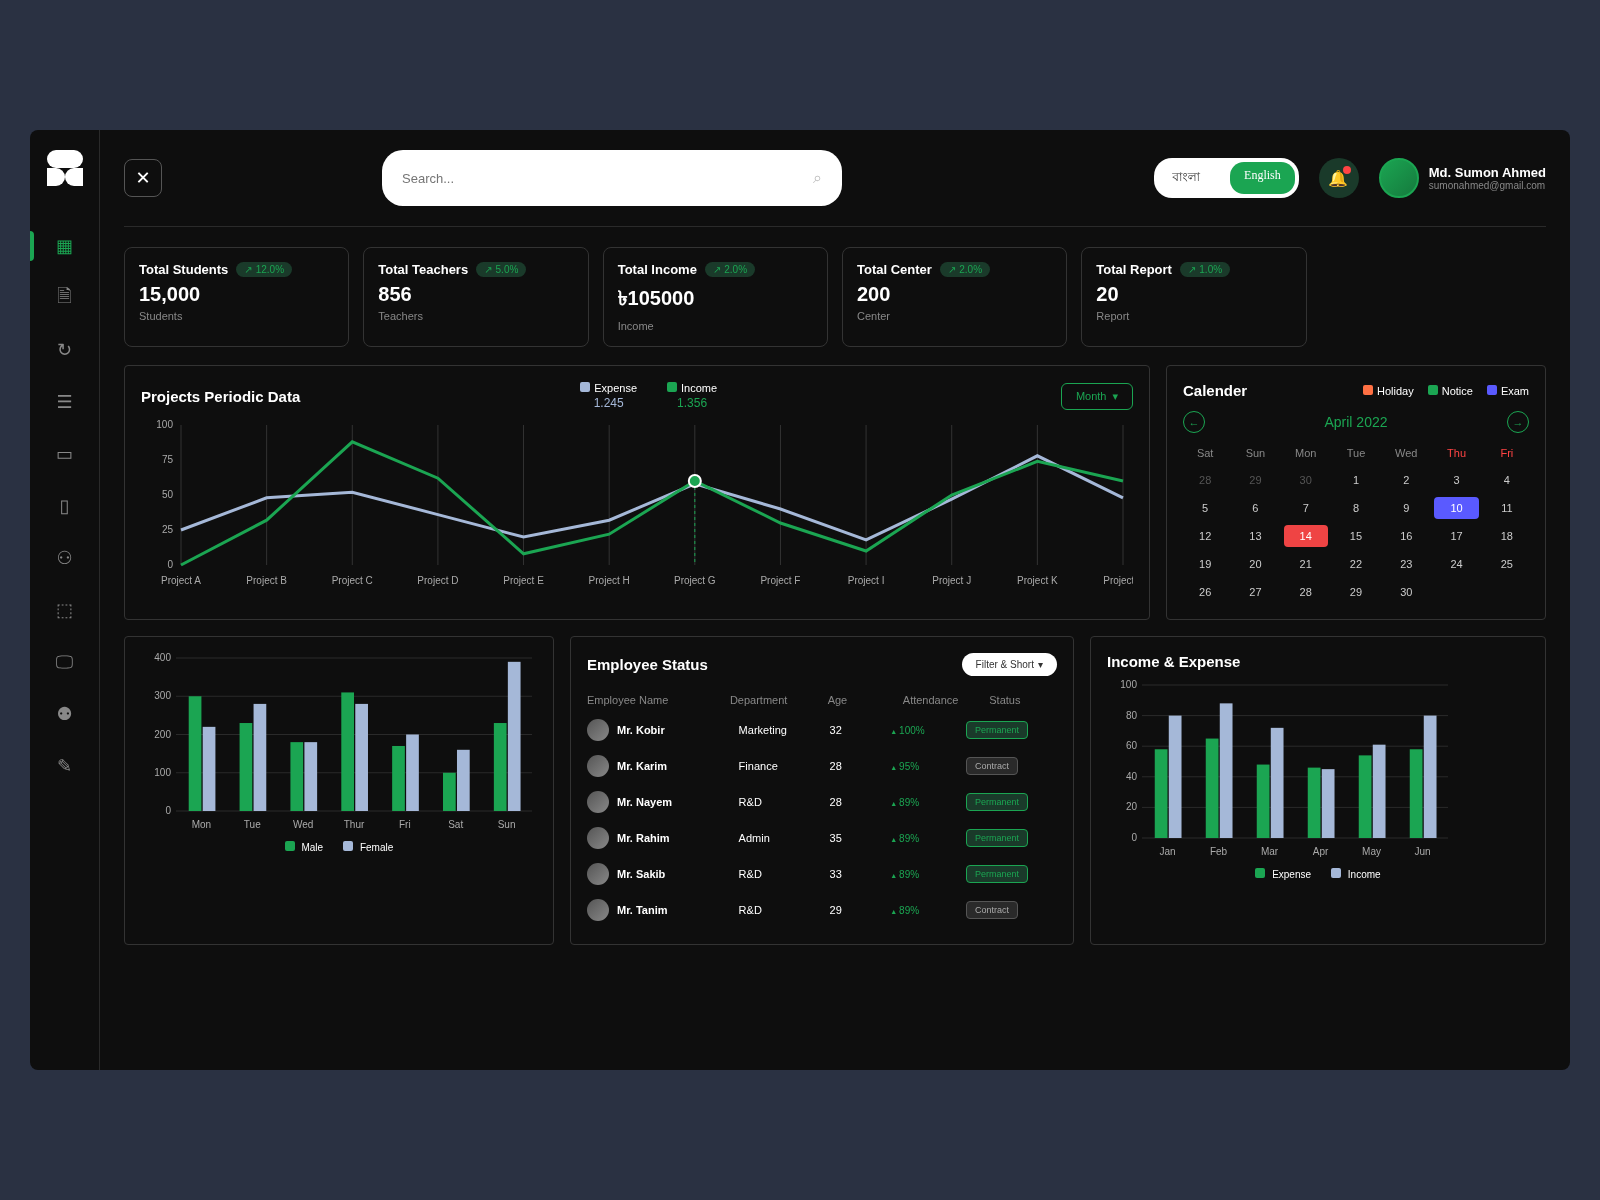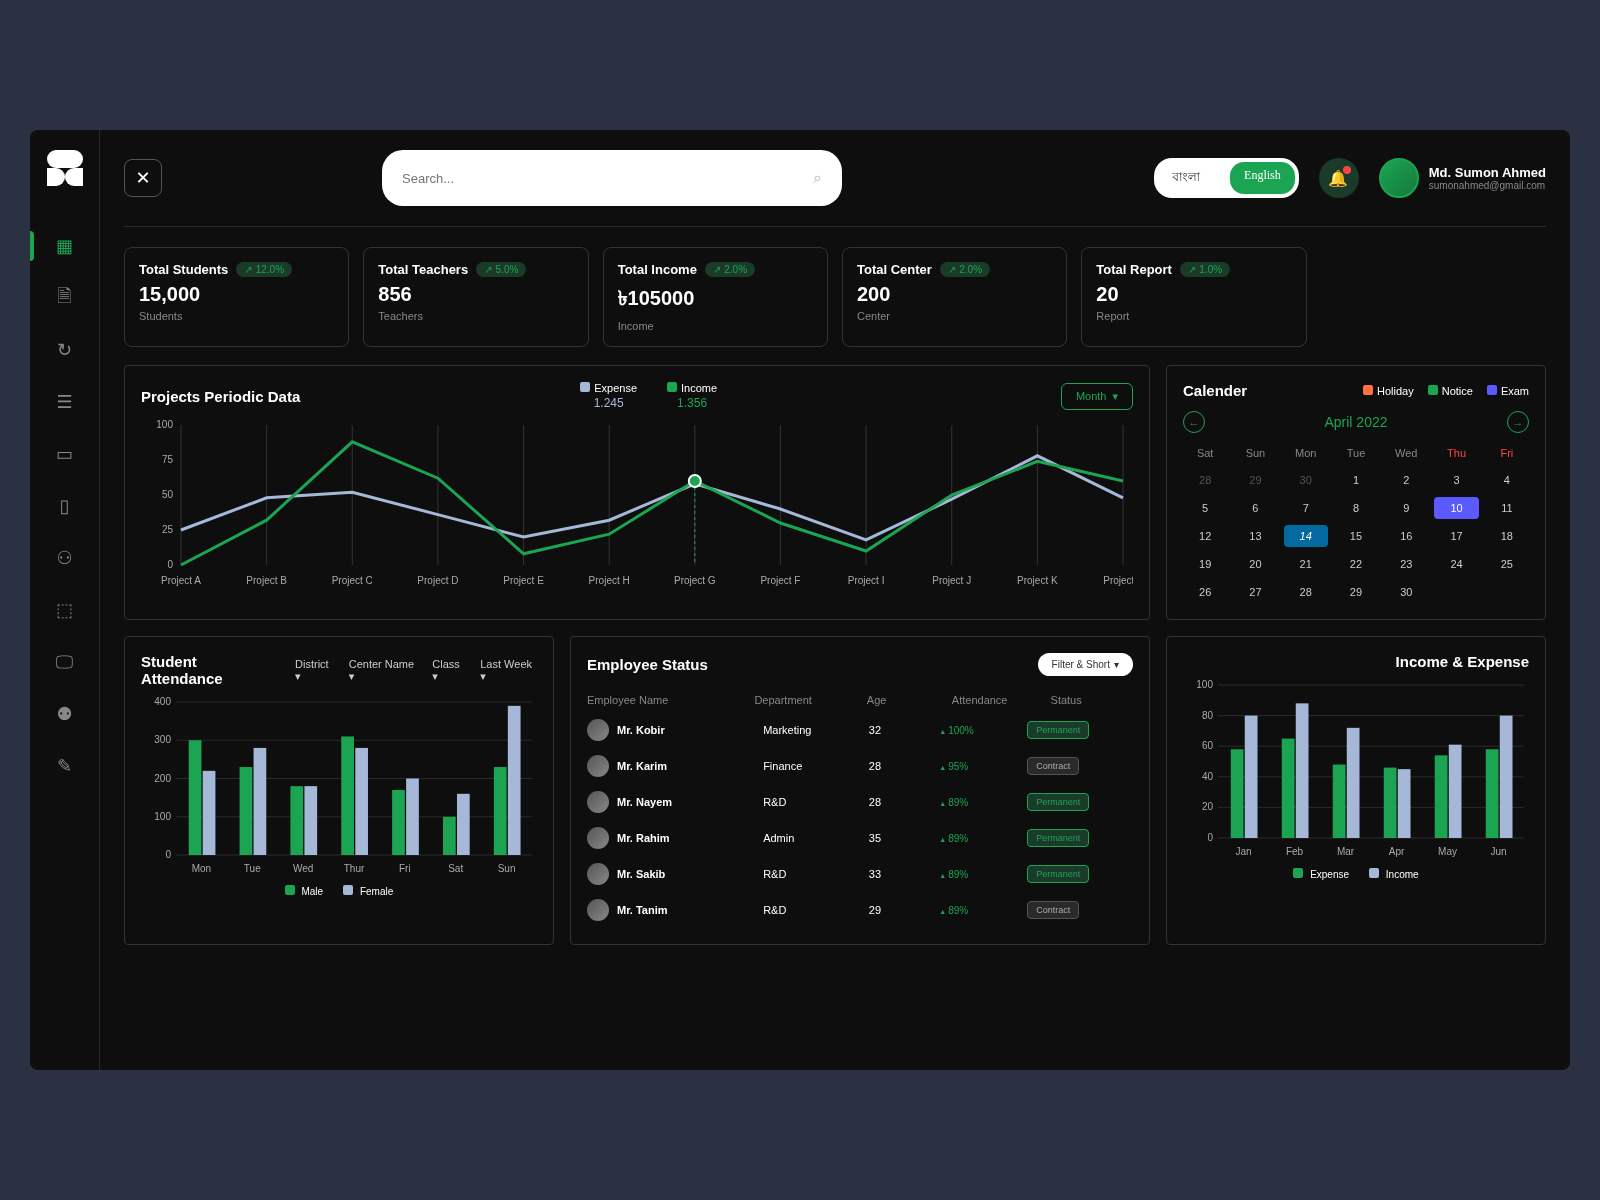--- a/index.html
+++ b/index.html
@@ -263,21 +263,21 @@
   display: grid;
   grid-template-columns: repeat(7, 1fr);
   gap: 6px;
   font-size: 11px;
   text-align: center;
 }
 .cal-day-head { color: #888; padding: 4px 0; }
 .cal-day-head.red { color: #ff4444; }
 .cal-day { padding: 5px 0; cursor: pointer; color: #ccc; }
 .cal-day.dim { color: #555; }
-.cal-day.holiday { background: #0369a1; border-radius: 4px; color: #fff; font-style: italic; }
+.cal-day.holiday { background: #ef4444; border-radius: 4px; color: #fff; }
 .cal-day.exam { background: #5a5aff; border-radius: 4px; color: #fff; }
 .attendance { width: 430px; }
 .att-head { display: flex; align-items: center; gap: 10px; margin-bottom: 10px; font-size: 11px; }
 .att-drop { color: #ccc; cursor: pointer; font-size: 11px; }
 .emp-status { flex: 1; }
 .emp-head { display: flex; align-items: center; justify-content: space-between; margin-bottom: 12px; }
 .filter-btn {
   background: #fff;
   color: #333;
   padding: 6px 14px;
@@ -297,21 +297,21 @@
 .emp-att::before{ content:'▲ '; font-size:7px; }
 .status-pill {
   padding: 3px 8px;
   border-radius: 4px;
   font-size: 9px;
   text-align: center;
   display: inline-block;
 }
 .status-pill.perm { background: #1a3a2a; color: #1ba552; border:1px solid #1ba552; }
 .status-pill.cont { background: #2a2a2a; color: #aaa; border:1px solid #555; }
-.income-exp { width: 380px; text-align: right; }
+.income-exp { width: 456px; }
 .bar-chart { height: 180px; position:relative; }
 .bar-legend { display:flex; justify-content:center; gap:20px; font-size:10px; margin-top:8px; }
 .tick-label { font-size: 10px; fill: #aaa; }
 </style>
 </head>
 <body>
 
 <div class="app">
   <aside class="sidebar">
     <div class="logo">
@@ -545,29 +545,20 @@
             <div class="cal-day  ">27</div>
             <div class="cal-day  ">28</div>
             <div class="cal-day  ">29</div>
             <div class="cal-day  ">30</div>
           </div>
       </div>
     </div>
 
     <div class="row">
       <div class="panel attendance">
-        <div class="att-head">
-          <div class="panel-title">Student Attendance</div>
-          <div id="att-filters" style="display:flex;gap:14px;margin-left:10px;">
-              <div class="att-drop">District <span>▾</span></div>
-              <div class="att-drop">Center Name <span>▾</span></div>
-              <div class="att-drop">Class <span>▾</span></div>
-              <div class="att-drop">Last Week <span>▾</span></div>
-            </div>
-        </div>
         <div class="bar-chart" id="attendance-chart"><svg width="396" height="180">
               <line x1="35" y1="158" x2="391" y2="158" stroke="#2a2a2a"></line>
               <text x="30" y="161" text-anchor="end" class="tick-label">0</text>
               <line x1="35" y1="119.75" x2="391" y2="119.75" stroke="#2a2a2a"></line>
               <text x="30" y="122.75" text-anchor="end" class="tick-label">100</text>
               <line x1="35" y1="81.5" x2="391" y2="81.5" stroke="#2a2a2a"></line>
               <text x="30" y="84.5" text-anchor="end" class="tick-label">200</text>
               <line x1="35" y1="43.25" x2="391" y2="43.25" stroke="#2a2a2a"></line>
               <text x="30" y="46.25" text-anchor="end" class="tick-label">300</text>
               <line x1="35" y1="5" x2="391" y2="5" stroke="#2a2a2a"></line>

